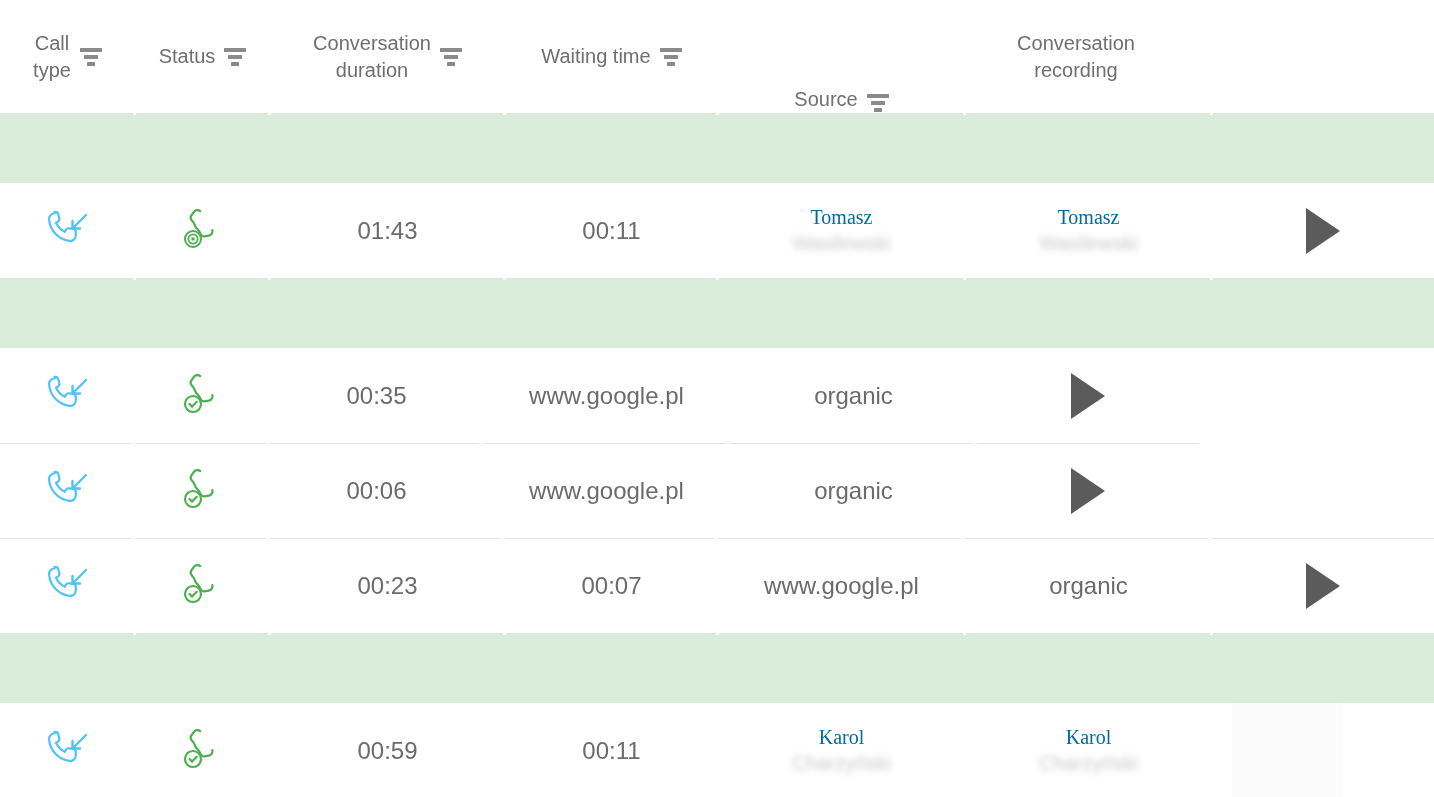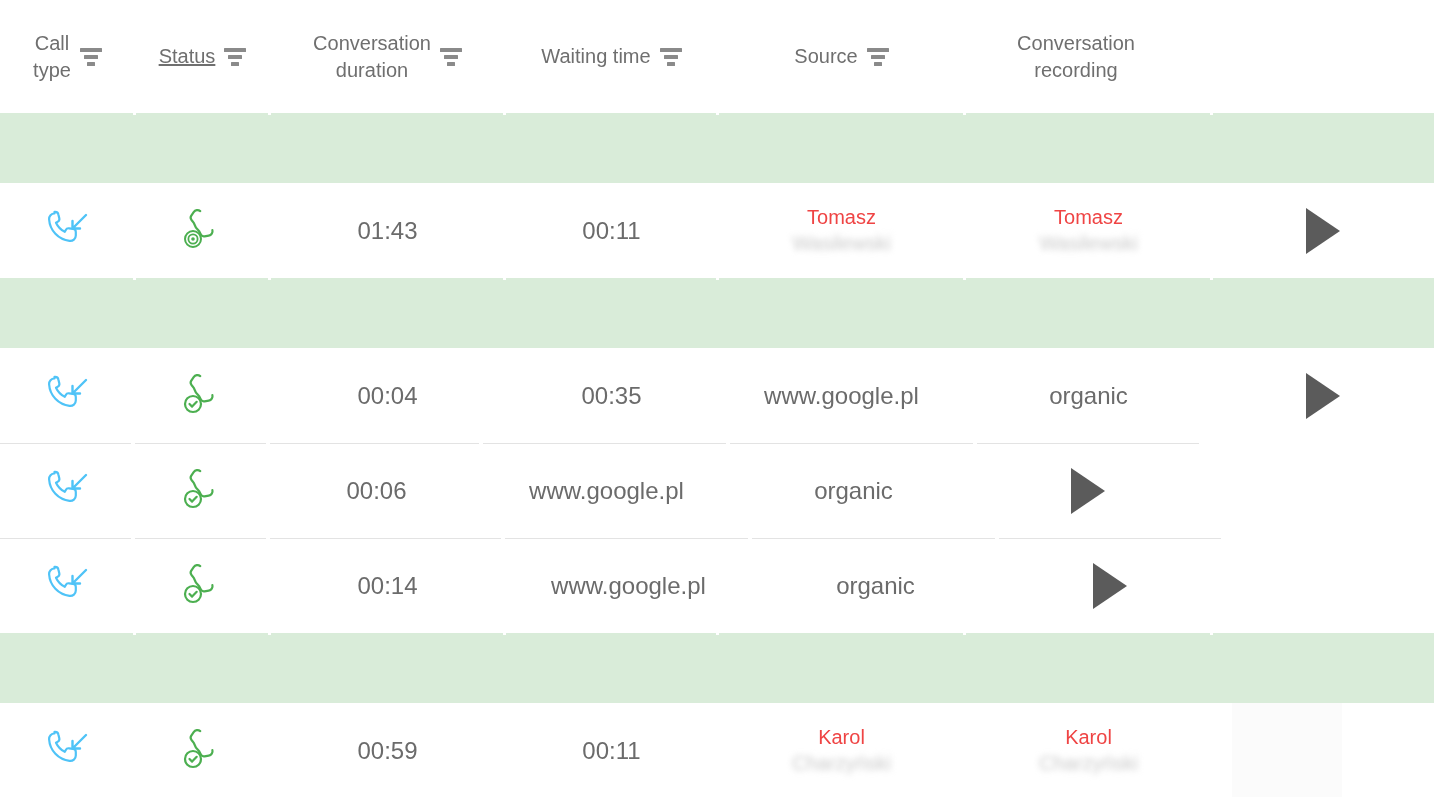--- a/index.html
+++ b/index.html
@@ -53,24 +53,24 @@
     gap: 3px;
     cursor: pointer;
   }
   .filter-icon i { display:block; background:#8a8a8a; border-radius:0.5px; }
   .filter-icon i:nth-child(1) { width: 22px; height: 4px; }
   .filter-icon i:nth-child(2) { width: 14px; height: 4px; }
   .filter-icon i:nth-child(3) { width: 8px;  height: 4px; }
 
   
   .c1 { width: 135px; }
-  .c2 { width: 135px; text-decoration: underline; }
+  .c2 { width: 135px; }
   .c3 { width: 235px; }
   .c4 { width: 213px; }
-  .c5 { width: 247px; }
+  .c5 { width: 247px; align-items: flex-end; }
   .c6 { width: 247px; }
   .c7 { width: 222px; }
 
   
   .band {
     width: 1434px;
     height: 70px;
     background: #d9ecd9;
     display: flex;
     position: relative;
@@ -113,21 +113,21 @@
 
   .txt { color: #6b6b6b; font-size: 24px; line-height: 1.3; }
 
   .namecell {
     display: flex;
     flex-direction: column;
     align-items: center;
     justify-content: center;
     line-height: 1.28;
   }
-  .name-first { color: #ef4444; font-size: 20px; }
+  .name-first { color: #0369a1; font-size: 20px; font-family: Liberation Serif, serif; }
   .name-last {
     color: #c9c9c9;
     font-size: 20px;
     filter: blur(3.2px);
     -webkit-filter: blur(3.2px);
   }
 
   .play {
     width: 0; height: 0;
     border-top: 23px solid transparent;
@@ -280,23 +280,20 @@
         </div>
         <div class="cell c2">
           <span class="icon-wrap">
             <svg width="52" height="52" viewBox="0 0 52 52" fill="none">
               <path d="M20 7c-2.4-1.2-5.2-.1-6.2 2.4l-1.6 3.9c-.6 1.4-.2 3 .9 4l3 2.6c1.6 2.9 4 5.3 6.9 6.9l2.5 3c1 1.2 2.6 1.6 4 1l3.9-1.6c2.5-1 3.6-3.8 2.4-6.2" stroke="#4caf50" stroke-width="2.2" stroke-linecap="round" stroke-linejoin="round" transform="rotate(12 26 22)"></path>
               <circle cx="16" cy="34" r="8" stroke="#4caf50" stroke-width="2.2"></circle>
               <path d="M12.5 34l2.6 2.6 4.6-4.8" stroke="#4caf50" stroke-width="2.2" stroke-linecap="round" stroke-linejoin="round"></path>
             </svg>
           </span>
         </div>
-        <div class="cell c3">
-          <span class="txt">00:04</span>
-        </div>
         <div class="cell c4">
           <span class="txt">00:35</span>
         </div>
         <div class="cell c5">
           <span class="txt">www.google.pl</span>
         </div>
         <div class="cell c6">
           <span class="txt">organic</span>
         </div>
         <div class="cell c7">
@@ -346,21 +343,24 @@
         <div class="cell c2">
           <span class="icon-wrap">
             <svg width="52" height="52" viewBox="0 0 52 52" fill="none">
               <path d="M20 7c-2.4-1.2-5.2-.1-6.2 2.4l-1.6 3.9c-.6 1.4-.2 3 .9 4l3 2.6c1.6 2.9 4 5.3 6.9 6.9l2.5 3c1 1.2 2.6 1.6 4 1l3.9-1.6c2.5-1 3.6-3.8 2.4-6.2" stroke="#4caf50" stroke-width="2.2" stroke-linecap="round" stroke-linejoin="round" transform="rotate(12 26 22)"></path>
               <circle cx="16" cy="34" r="8" stroke="#4caf50" stroke-width="2.2"></circle>
               <path d="M12.5 34l2.6 2.6 4.6-4.8" stroke="#4caf50" stroke-width="2.2" stroke-linecap="round" stroke-linejoin="round"></path>
             </svg>
           </span>
         </div>
         <div class="cell c3">
-          <span class="txt">00:14</span>
+          <span class="txt">00:23</span>
+        </div>
+        <div class="cell c4">
+          <span class="txt">00:07</span>
         </div>
         <div class="cell c5">
           <span class="txt">www.google.pl</span>
         </div>
         <div class="cell c6">
           <span class="txt">organic</span>
         </div>
         <div class="cell c7">
           <span class="play"></span>
         </div>

